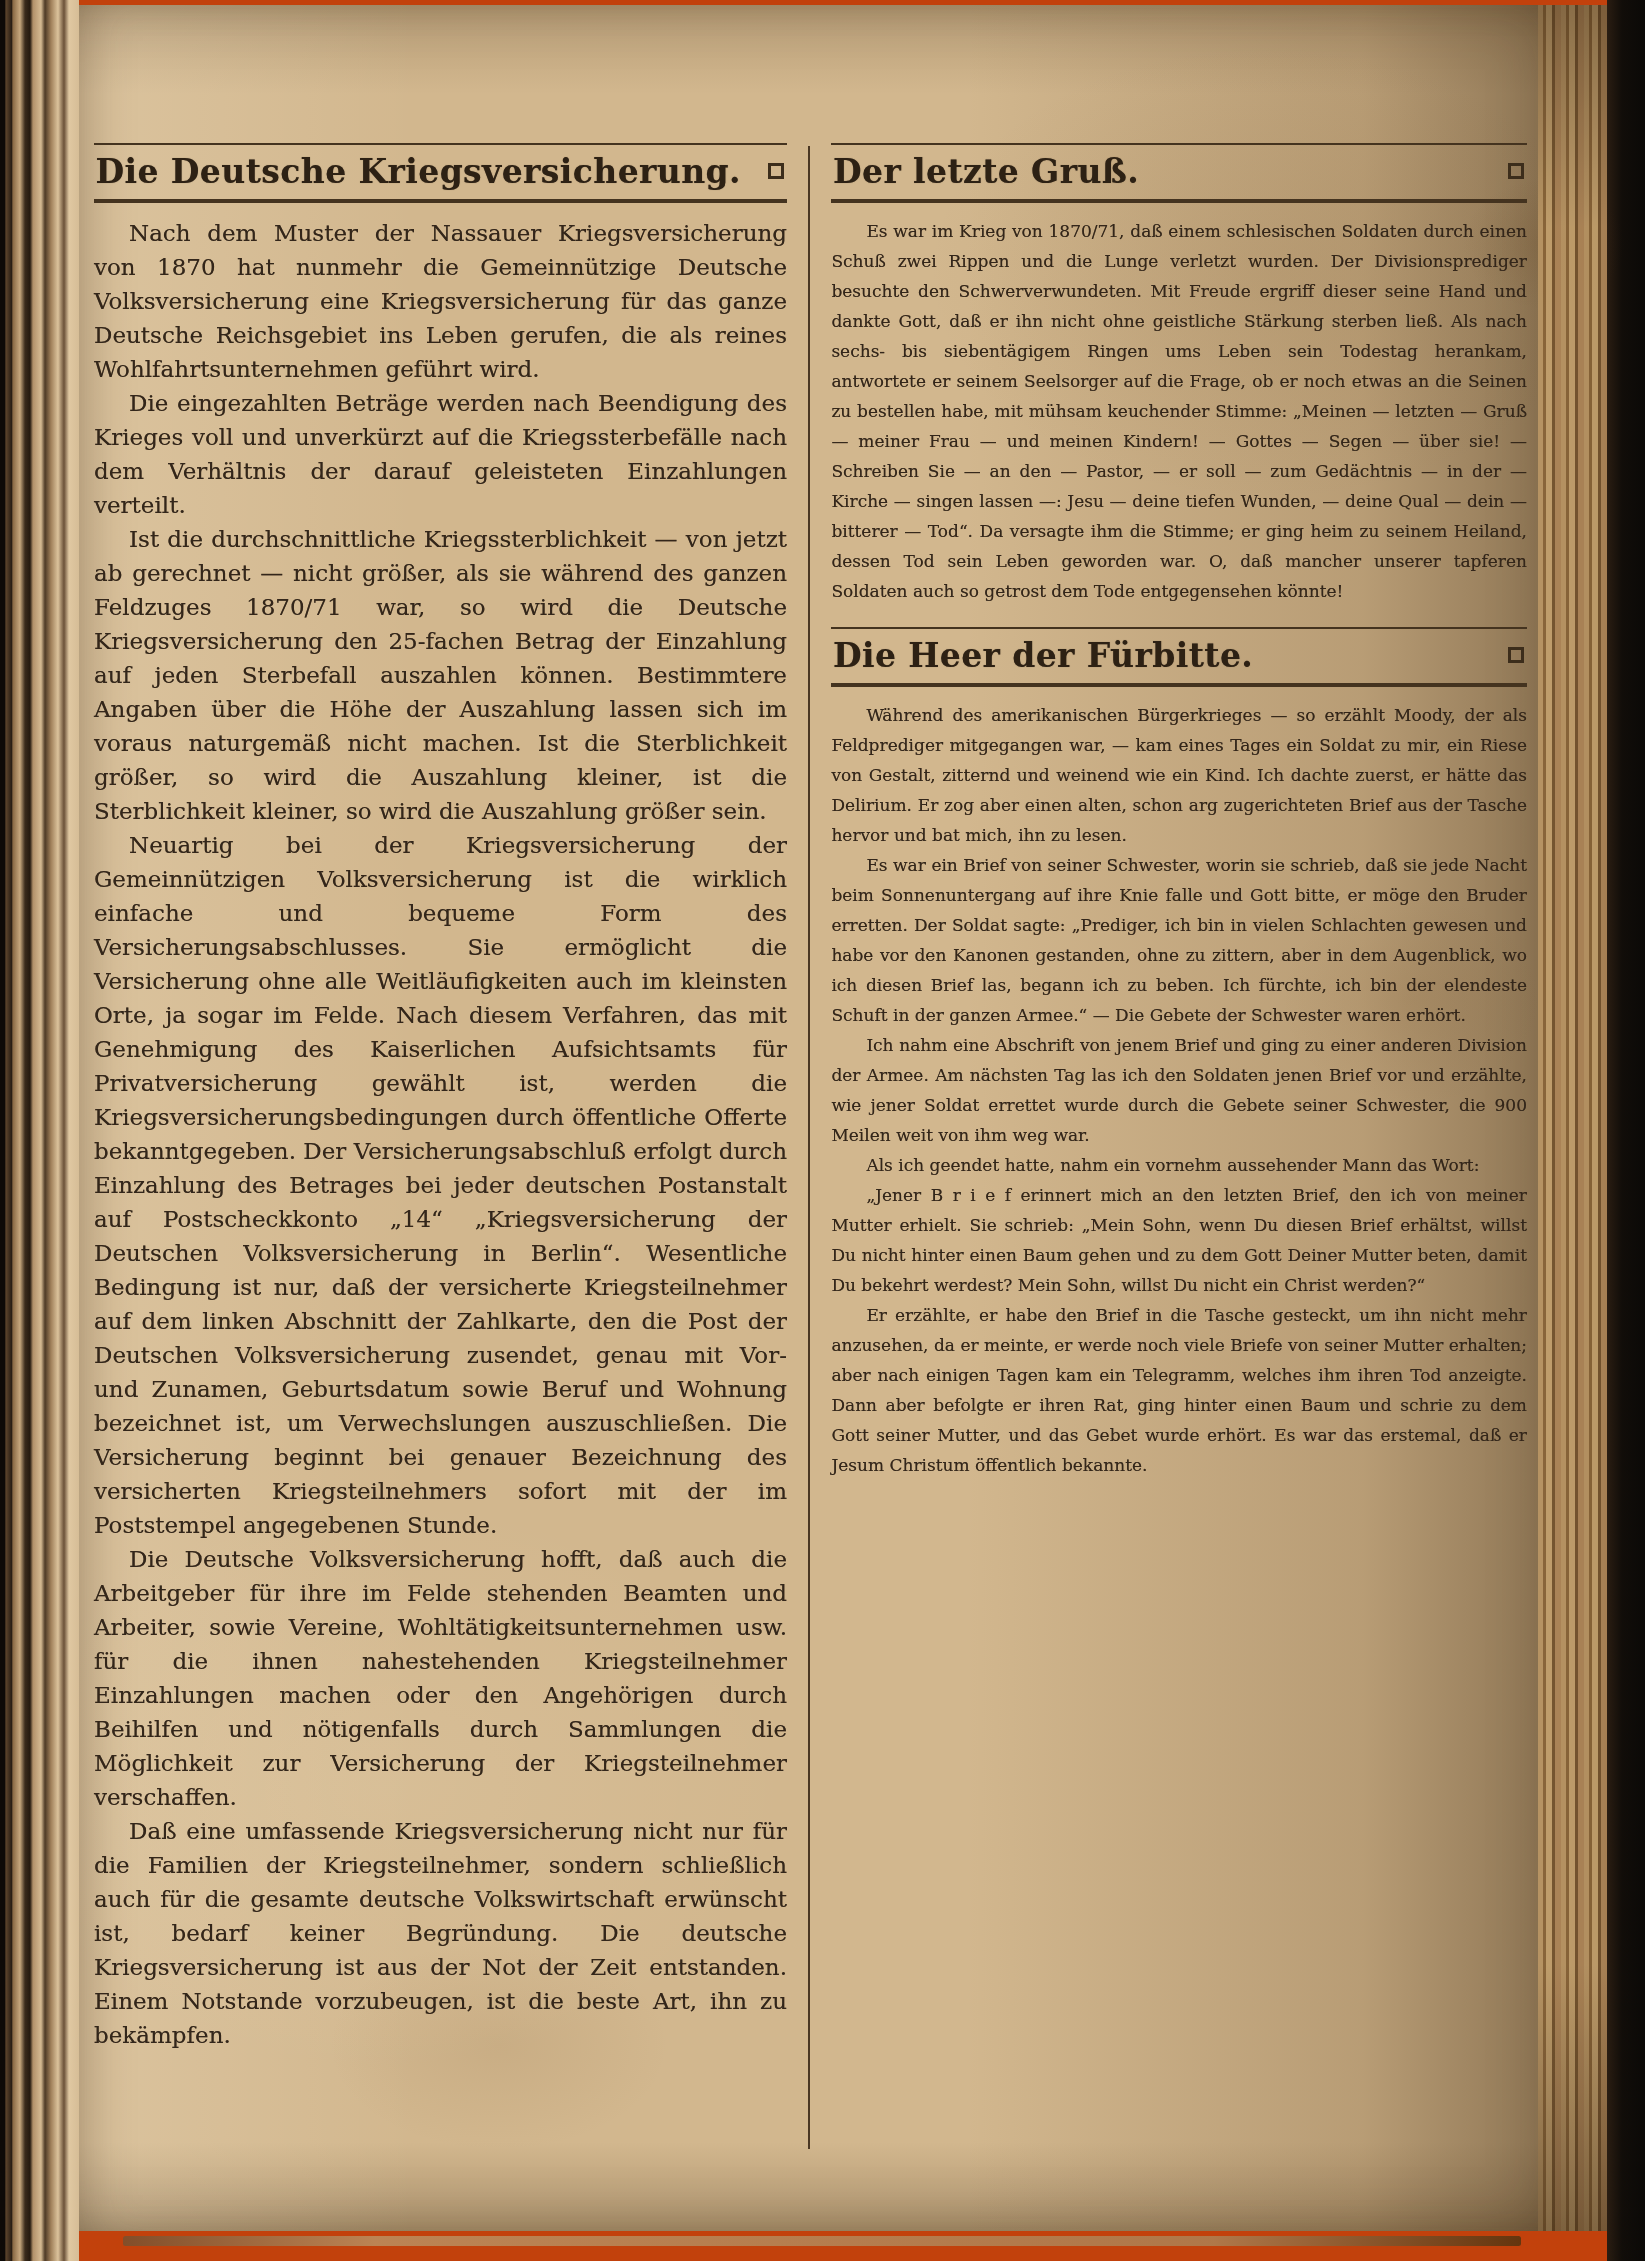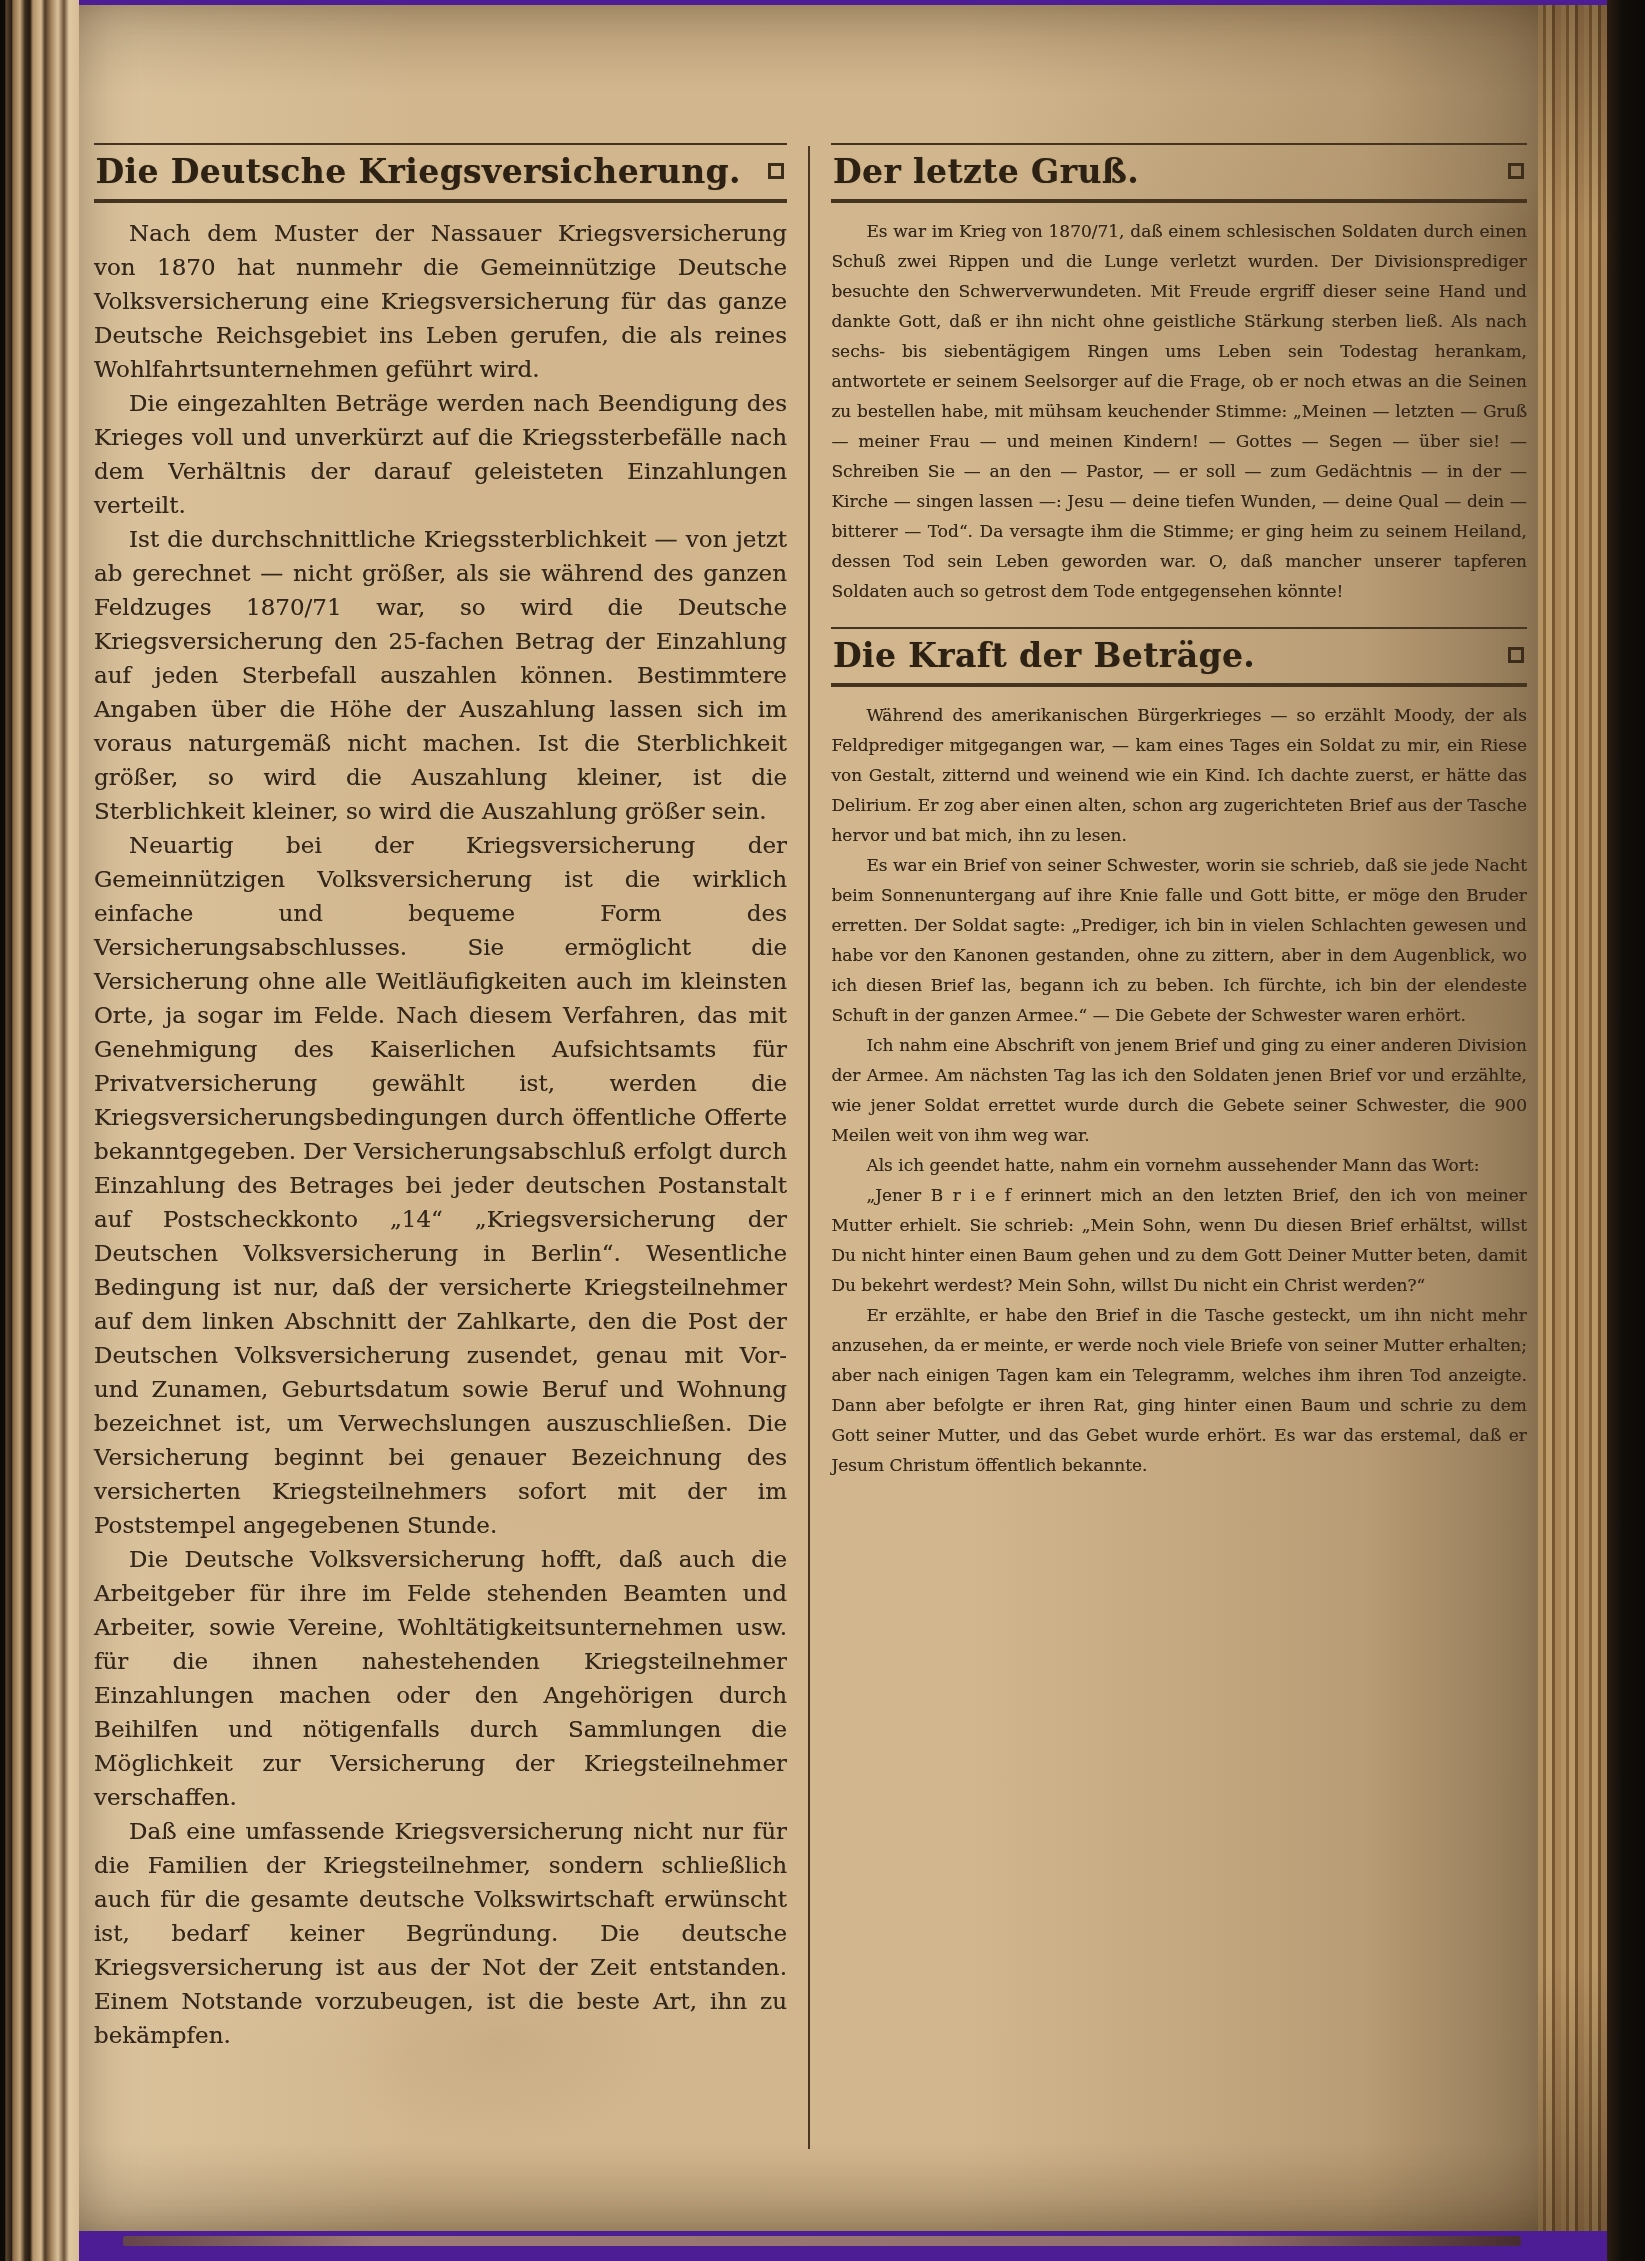--- a/index.html
+++ b/index.html
@@ -2,21 +2,21 @@
 <html lang="de" style="font-size:13px"><head>
 <meta charset="utf-8">
 <style>
   html,body{margin:0;padding:0;}
   body{
     width:1645px;height:2261px;
     background:#14100c;
     font-family:"DejaVu Serif","Liberation Serif",serif;
     overflow:hidden;
   }
-  .photo{position:relative;width:1645px;height:2261px;background:#4c1d95;}
+  .photo{position:relative;width:1645px;height:2261px;background:#c2410c;}
 
   
   .gutter{
     position:absolute;left:0;top:0;width:79px;height:100%;
     background:linear-gradient(90deg,
       #0d0a07 0px,#0d0a07 5px,
       #5d452c 5.8px,#2a1f15 11.5px,
       #8a6a45 13px,#c7a87e 20px,
       #3a2b1c 25px,#24190f 30px,
       #b2916a 33px,#d5ba92 41px,
@@ -143,21 +143,21 @@
       <div class="col col-right">
         <div class="headline">
           <span class="headline-text">Der letzte Gruß.</span>
           <span class="headline-square"></span>
         </div>
         <p class="para">Es war im Krieg von 1870/71, daß einem schlesischen Soldaten durch einen Schuß zwei Rippen und die Lunge verletzt wurden. Der Divisionsprediger besuchte den Schwerverwundeten. Mit Freude ergriff dieser seine Hand und dankte Gott, daß er ihn nicht ohne geistliche Stärkung sterben ließ. Als nach sechs- bis siebentägigem Ringen ums Leben sein Todestag herankam, antwortete er seinem Seelsorger auf die Frage, ob er noch etwas an die Seinen zu bestellen habe, mit mühsam keuchender Stimme: „Meinen — letzten — Gruß — meiner Frau — und meinen Kindern! — Gottes — Segen — über sie! — Schreiben Sie — an den — Pastor, — er soll — zum Gedächtnis — in der — Kirche — singen lassen —: Jesu — deine tiefen Wunden, — deine Qual — dein — bitterer — Tod“. Da versagte ihm die Stimme; er ging heim zu seinem Heiland, dessen Tod sein Leben geworden war. O, daß mancher unserer tapferen Soldaten auch so getrost dem Tode entgegensehen könnte!</p>
 
         <div class="section-gap"></div>
 
         <div class="headline">
-          <span class="headline-text">Die Kraft der Beträge.</span>
+          <span class="headline-text">Die Heer der Fürbitte.</span>
           <span class="headline-square"></span>
         </div>
         <p class="para">Während des amerikanischen Bürgerkrieges — so erzählt Moody, der als Feldprediger mitgegangen war, — kam eines Tages ein Soldat zu mir, ein Riese von Gestalt, zitternd und weinend wie ein Kind. Ich dachte zuerst, er hätte das Delirium. Er zog aber einen alten, schon arg zugerichteten Brief aus der Tasche hervor und bat mich, ihn zu lesen.</p>
         <p class="para">Es war ein Brief von seiner Schwester, worin sie schrieb, daß sie jede Nacht beim Sonnenuntergang auf ihre Knie falle und Gott bitte, er möge den Bruder erretten. Der Soldat sagte: „Prediger, ich bin in vielen Schlachten gewesen und habe vor den Kanonen gestanden, ohne zu zittern, aber in dem Augenblick, wo ich diesen Brief las, begann ich zu beben. Ich fürchte, ich bin der elendeste Schuft in der ganzen Armee.“ — Die Gebete der Schwester waren erhört.</p>
         <p class="para">Ich nahm eine Abschrift von jenem Brief und ging zu einer anderen Division der Armee. Am nächsten Tag las ich den Soldaten jenen Brief vor und erzählte, wie jener Soldat errettet wurde durch die Gebete seiner Schwester, die 900 Meilen weit von ihm weg war.</p>
         <p class="para">Als ich geendet hatte, nahm ein vornehm aussehender Mann das Wort:</p>
         <p class="para">„Jener B r i e f erinnert mich an den letzten Brief, den ich von meiner Mutter erhielt. Sie schrieb: „Mein Sohn, wenn Du diesen Brief erhältst, willst Du nicht hinter einen Baum gehen und zu dem Gott Deiner Mutter beten, damit Du bekehrt werdest? Mein Sohn, willst Du nicht ein Christ werden?“</p>
         <p class="para">Er erzählte, er habe den Brief in die Tasche gesteckt, um ihn nicht mehr anzusehen, da er meinte, er werde noch viele Briefe von seiner Mutter erhalten; aber nach einigen Tagen kam ein Telegramm, welches ihm ihren Tod anzeigte. Dann aber befolgte er ihren Rat, ging hinter einen Baum und schrie zu dem Gott seiner Mutter, und das Gebet wurde erhört. Es war das erstemal, daß er Jesum Christum öffentlich bekannte.</p>
       </div>
 

